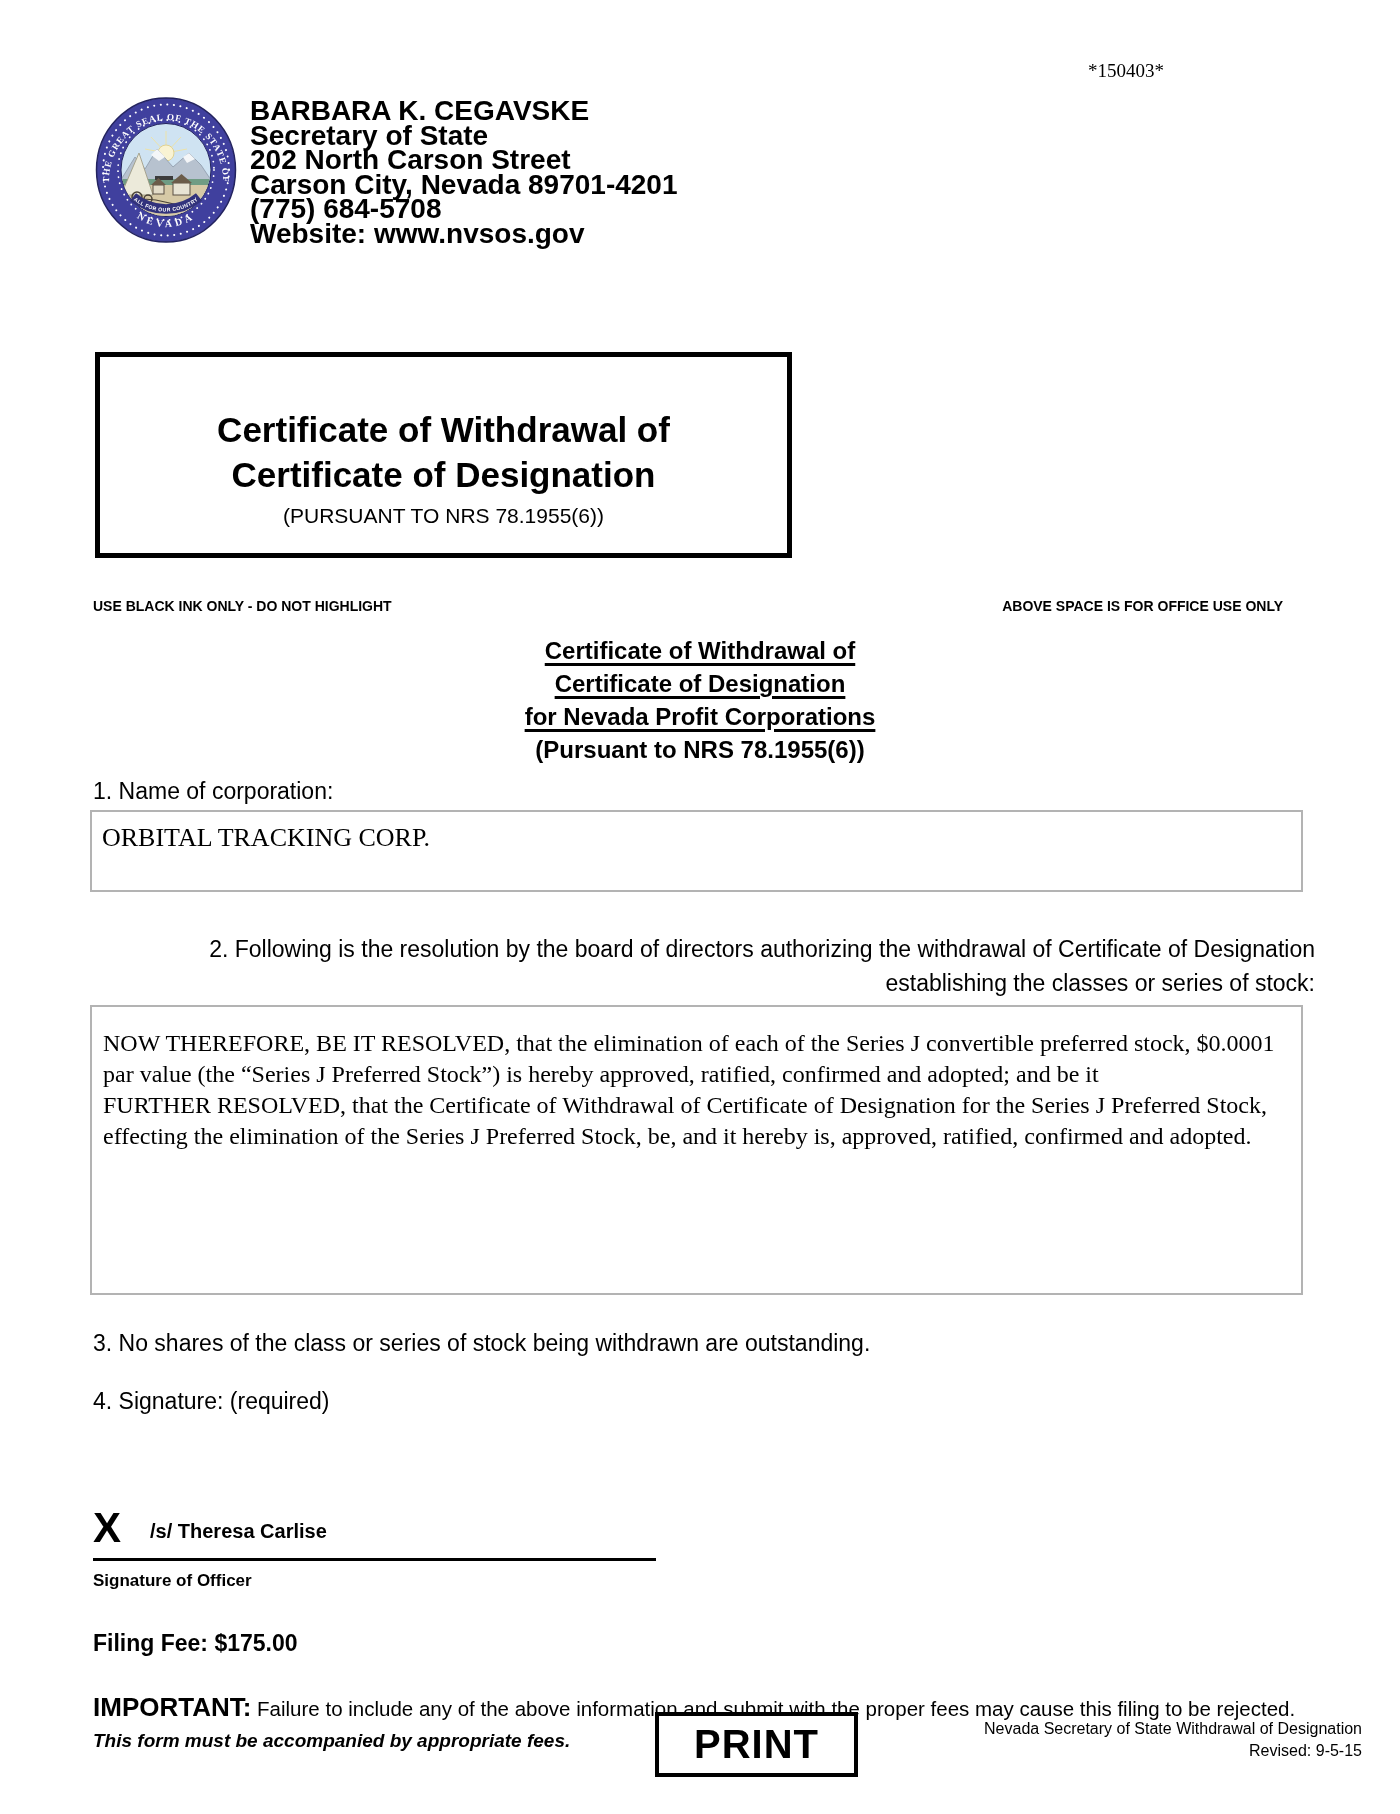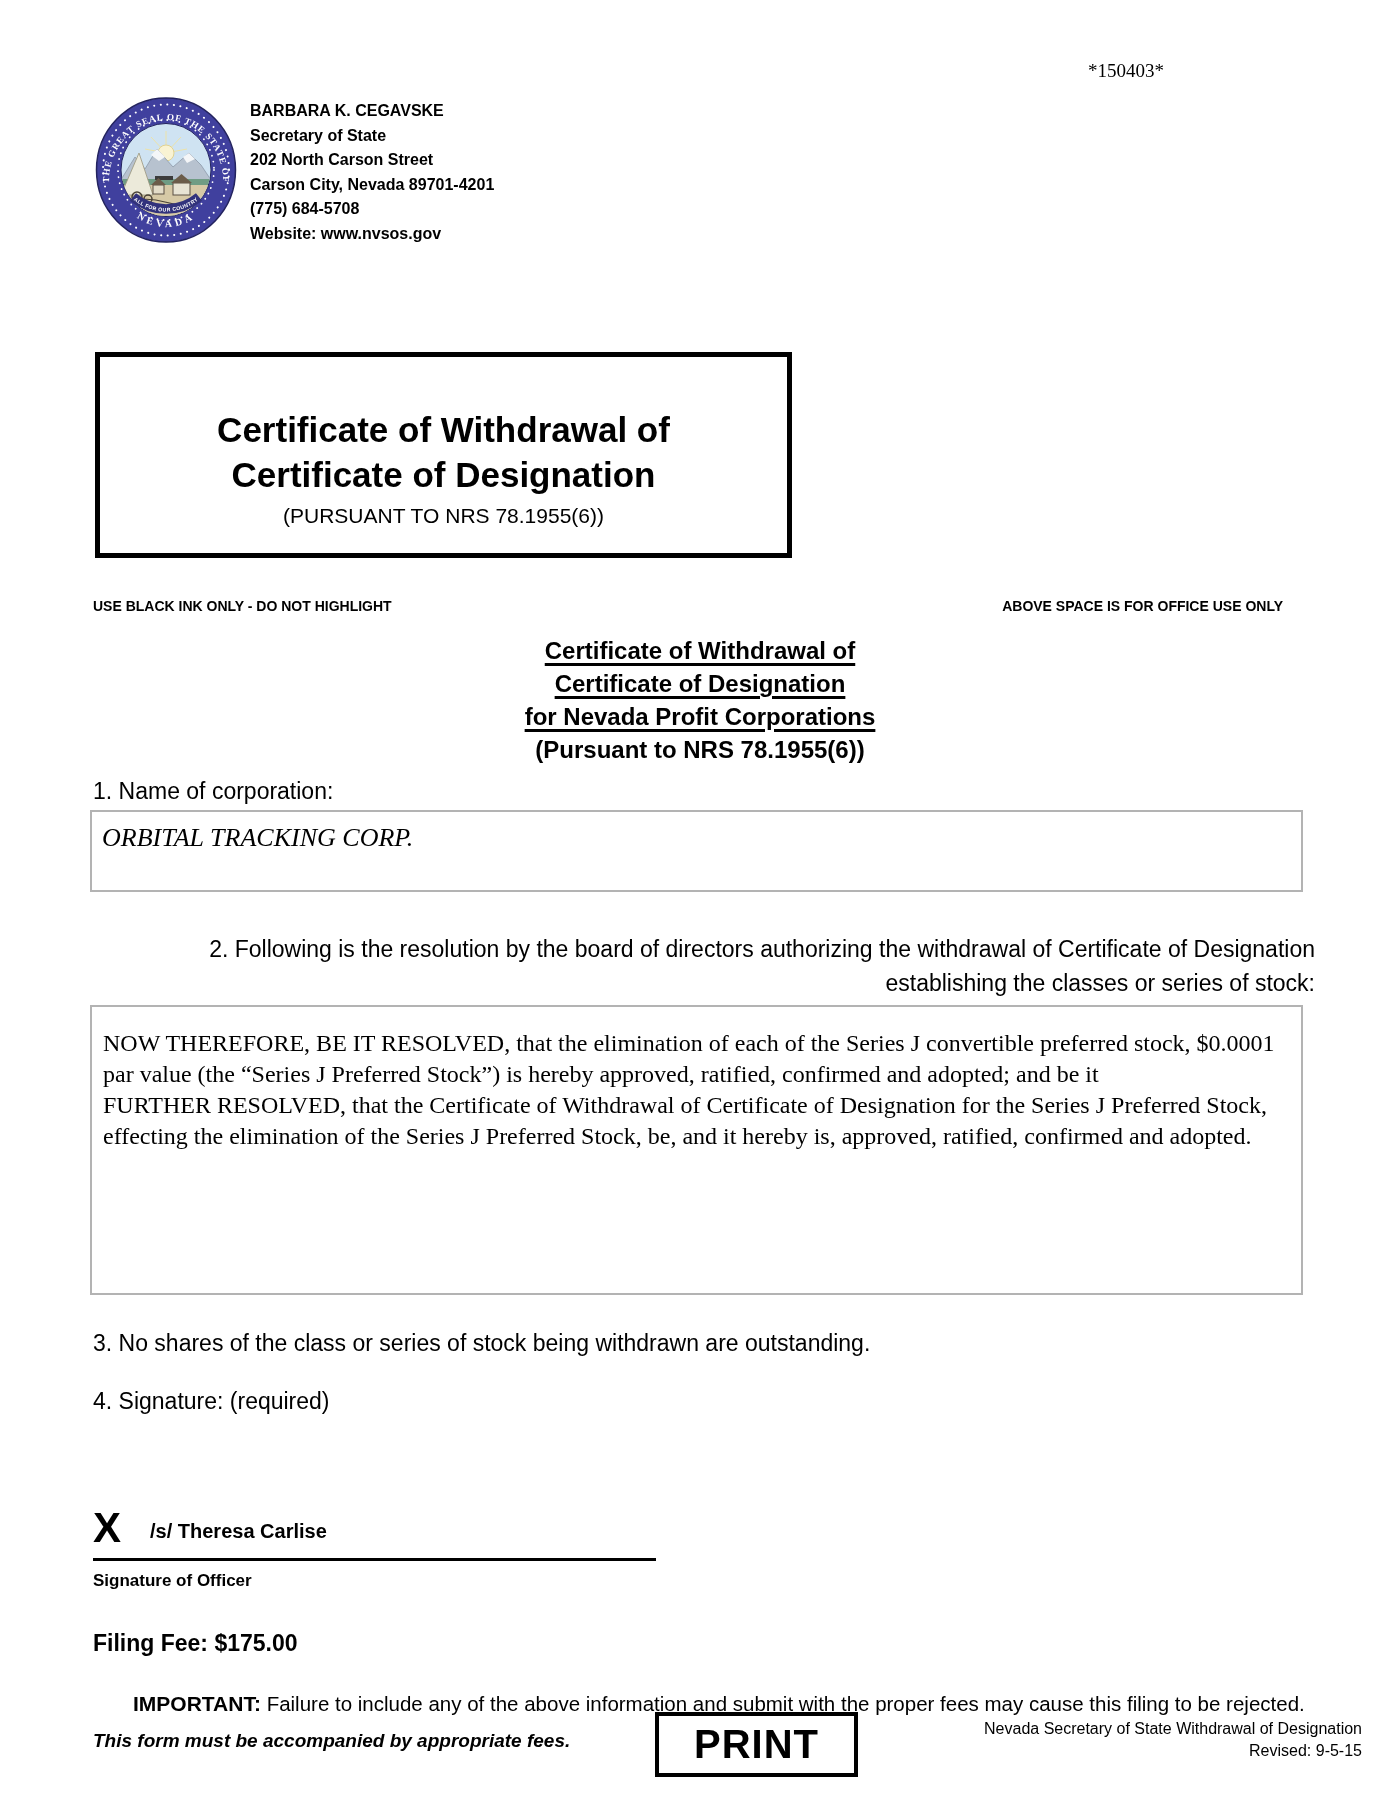--- a/index.html
+++ b/index.html
@@ -11,21 +11,21 @@
     color:#000;
     overflow:hidden;
     margin:0 auto;
   }
   .abs{position:absolute;}
 
   
   .stamp{left:1088px;top:60px;font-family:"Liberation Serif",serif;font-size:19px;}
 
   
-  .hdr{left:250px;top:99px;font-weight:bold;font-size:16px;line-height:24.5px;}
+  .hdr{left:250px;top:99px;font-weight:bold;font-size:28px;line-height:24.5px;}
 
   
   .title-box{
     left:95px;top:352px;width:697px;height:206px;
     border:5px solid #000;box-sizing:border-box;
     text-align:center;
   }
   .title-box .t1{margin-top:50px;font-weight:bold;font-size:35px;line-height:45px;}
   .title-box .t2{font-weight:bold;font-size:35px;line-height:45px;}
   .title-box .t3{font-size:21px;margin-top:7px;}
@@ -42,36 +42,36 @@
     text-decoration-thickness:3px;
     text-underline-offset:4px;
   }
 
   .label{font-size:23px;}
   .lbl1{left:93px;top:778px;}
   .field-box{
     border:2px solid #b3b3b3;box-sizing:border-box;background:#fff;
     font-family:"Liberation Serif",serif;
   }
-  .name-box{left:90px;top:810px;width:1213px;height:82px;padding:11px 10px;font-size:26px;font-style:italic;}
+  .name-box{left:90px;top:810px;width:1213px;height:82px;padding:11px 10px;font-size:26px;}
   .lbl2{left:93px;top:932px;width:1222px;line-height:34px;text-align:right;}
   .res-box{left:90px;top:1005px;width:1213px;height:290px;padding:21px 11px;font-size:24px;line-height:31px;}
   .res-box p{margin:0;}
   .lbl3{left:93px;top:1330px;}
   .lbl4{left:93px;top:1388px;}
 
   .sig-x{left:93px;top:1506px;font-weight:bold;font-size:42px;line-height:44px;}
   .sig-val{left:150px;top:1520px;font-weight:bold;font-size:20px;}
   .sig-line{left:93px;top:1558px;width:563px;height:3px;background:#000;}
   .sig-cap{left:93px;top:1571px;font-weight:bold;font-size:17px;}
 
   .fee{left:93px;top:1630px;font-weight:bold;font-size:23px;}
 
   .important{left:93px;top:1692px;width:1215px;font-size:20.5px;}
-  .important b{font-size:21px;margin-left:40px;}
+  .important b{font-size:26px;}
 
   .fees-note{left:93px;top:1730px;font-style:italic;font-weight:bold;font-size:19px;}
 
   .print-btn{
     left:655px;top:1712px;width:203px;height:65px;
     border:4px solid #000;box-sizing:border-box;background:#fff;
     display:flex;align-items:center;justify-content:center;
     font-family:"Liberation Sans",sans-serif;
     font-weight:bold;font-size:40px;letter-spacing:1px;color:#000;
     padding:0;cursor:pointer;

